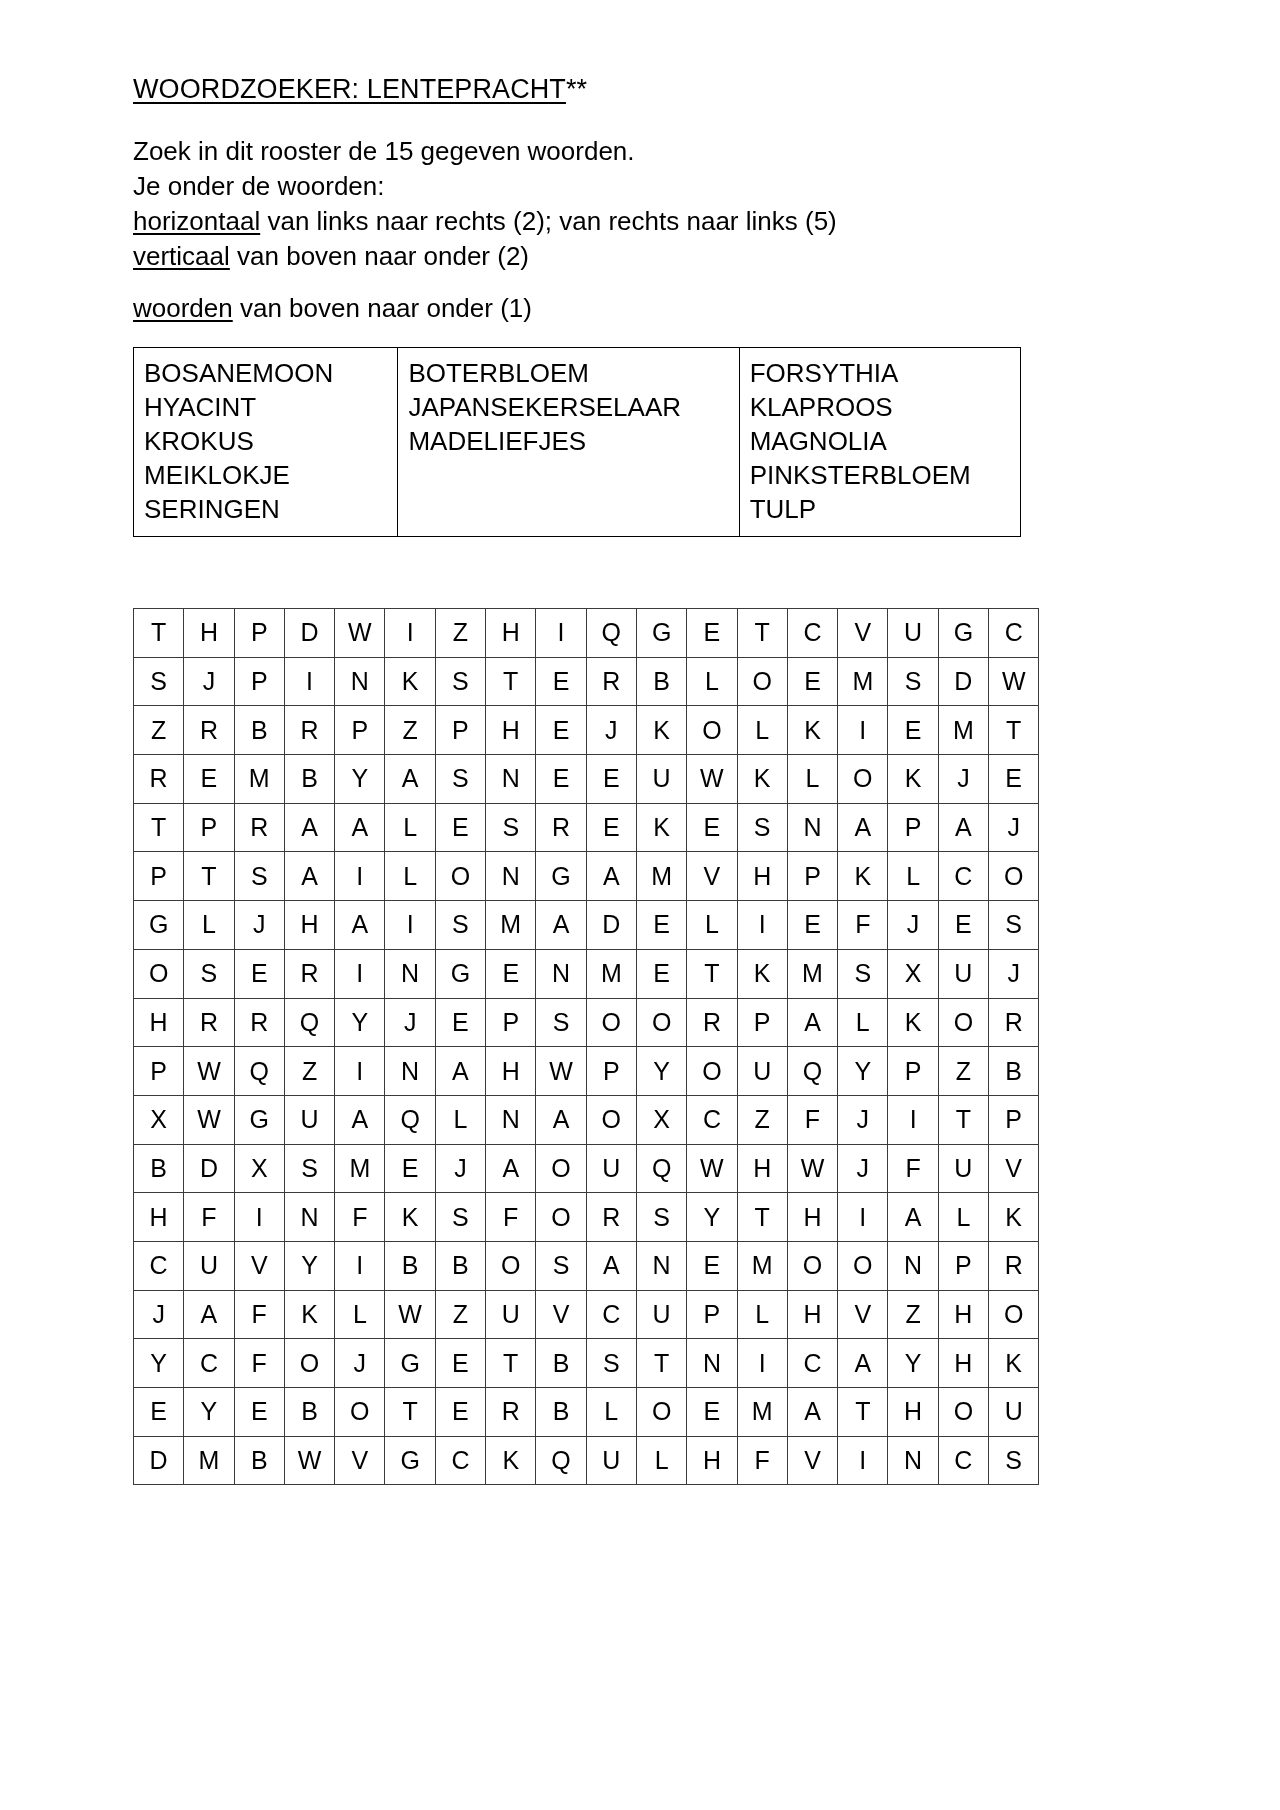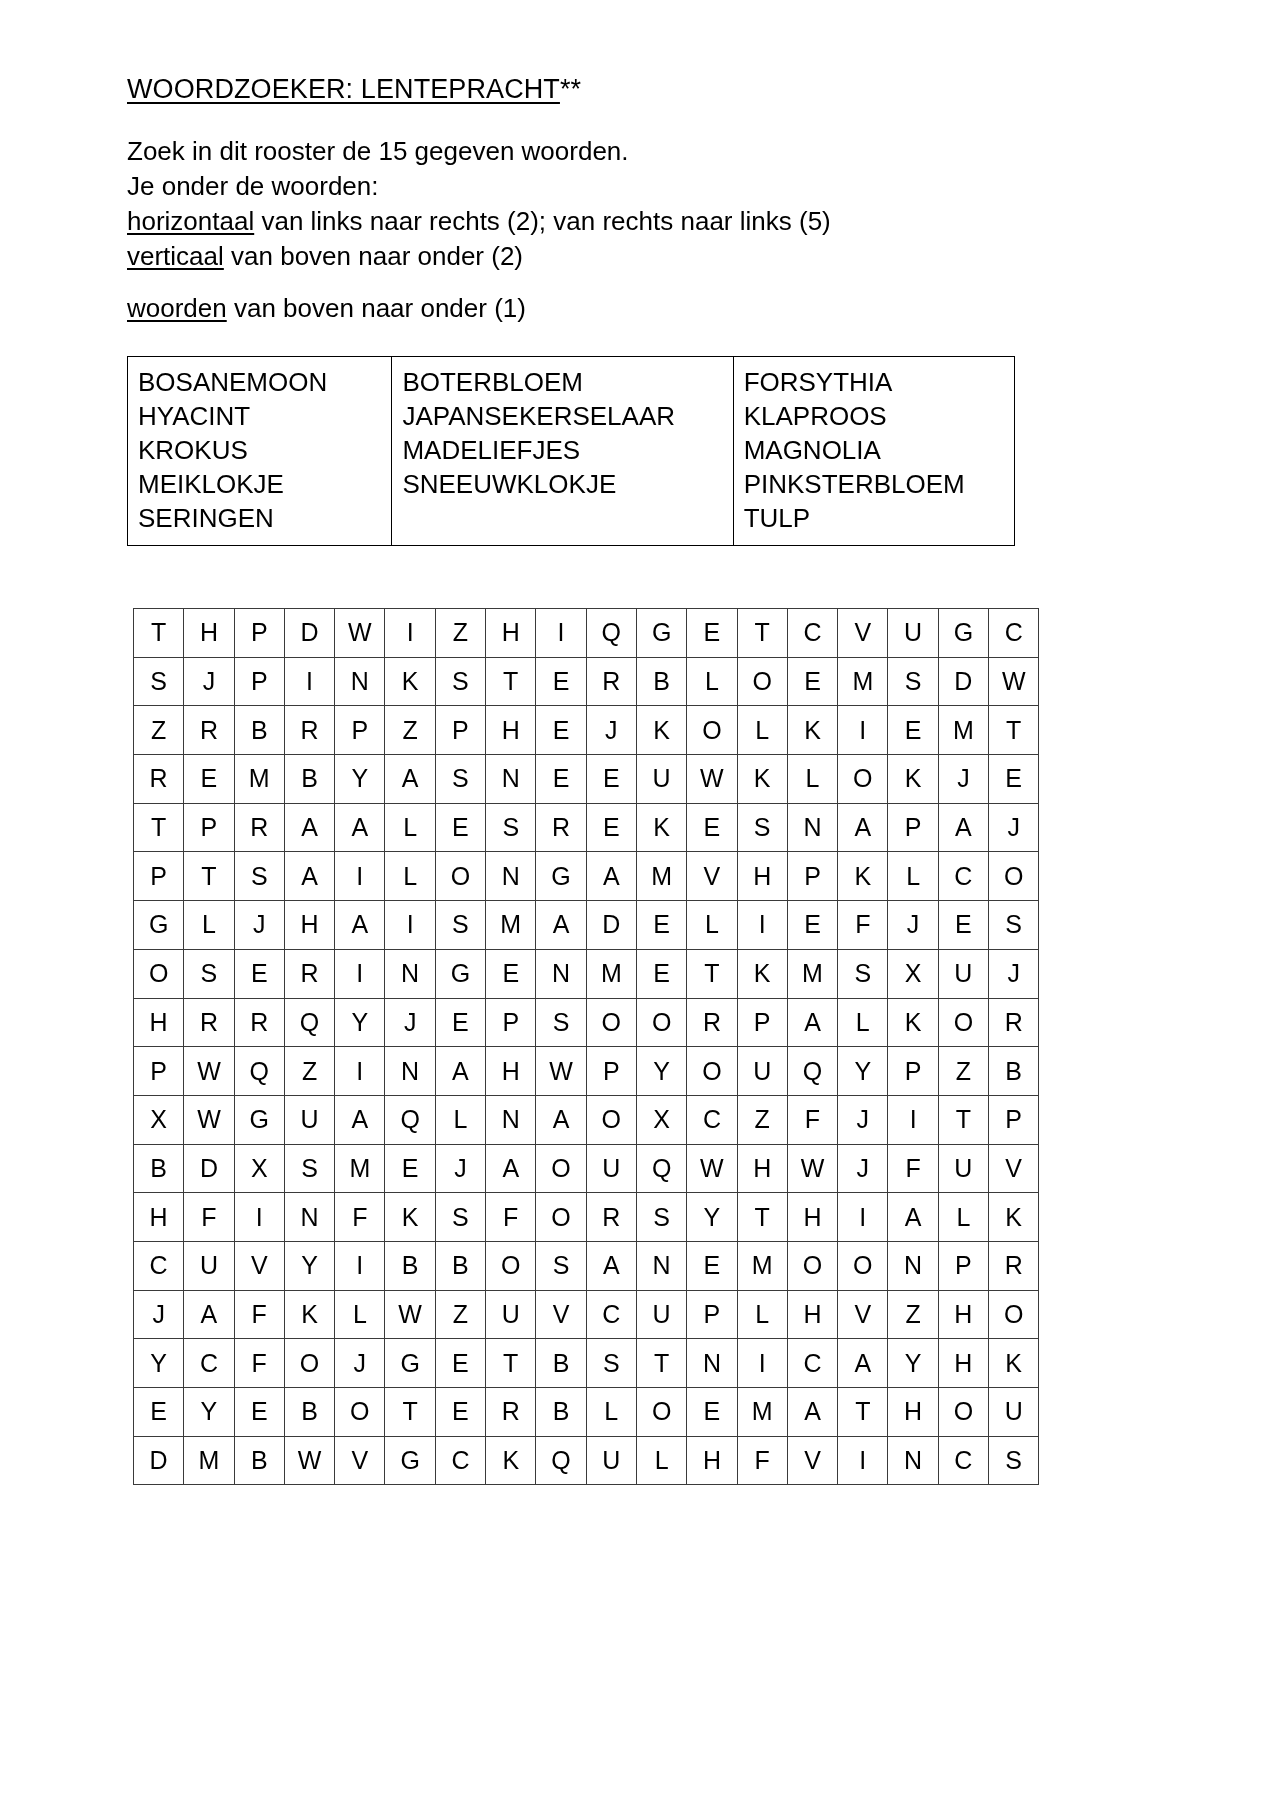--- a/index.html
+++ b/index.html
@@ -17,21 +17,21 @@
     overflow: hidden;
   }
   .page {
     position: absolute;
     left: 0; top: 0;
     width: 1280px;
     height: 1810px;
   }
   .content {
     position: absolute;
-    left: 127px;
+    left: 133px;
     top: 74px;
     width: 890px;
   }
 
   
   .doc-title {
     font-size: 27px;
     line-height: 1.18;
     letter-spacing: 0.1px;
     margin: 0 0 28px 0;
@@ -50,21 +50,21 @@
   }
   .intro .line { white-space: nowrap; }
   .intro u {
     text-decoration: underline;
     text-underline-offset: 3px;
   }
   .intro .gap { height: 17px; }
 
   
   .wordbox {
-    margin-top: 30px;
+    margin-top: 21px;
     border: 1.5px solid #000;
     display: flex;
     width: 888px;
     box-sizing: border-box;
   }
   .wordcol {
     padding: 8px 0 10px 10px;
     box-sizing: border-box;
     font-size: 26px;
     line-height: 34px;
@@ -118,21 +118,20 @@
           <div class="w">BOSANEMOON</div>
           <div class="w">HYACINT</div>
           <div class="w">KROKUS</div>
           <div class="w">MEIKLOKJE</div>
           <div class="w">SERINGEN</div>
         </div>
       <div class="wordcol c2">
           <div class="w">BOTERBLOEM</div>
           <div class="w">JAPANSEKERSELAAR</div>
           <div class="w">MADELIEFJES</div>
-          <div class="w">SNEEUWKLOKJE</div>
         </div>
       <div class="wordcol c3">
           <div class="w">FORSYTHIA</div>
           <div class="w">KLAPROOS</div>
           <div class="w">MAGNOLIA</div>
           <div class="w">PINKSTERBLOEM</div>
           <div class="w">TULP</div>
         </div>
     </div>
 

